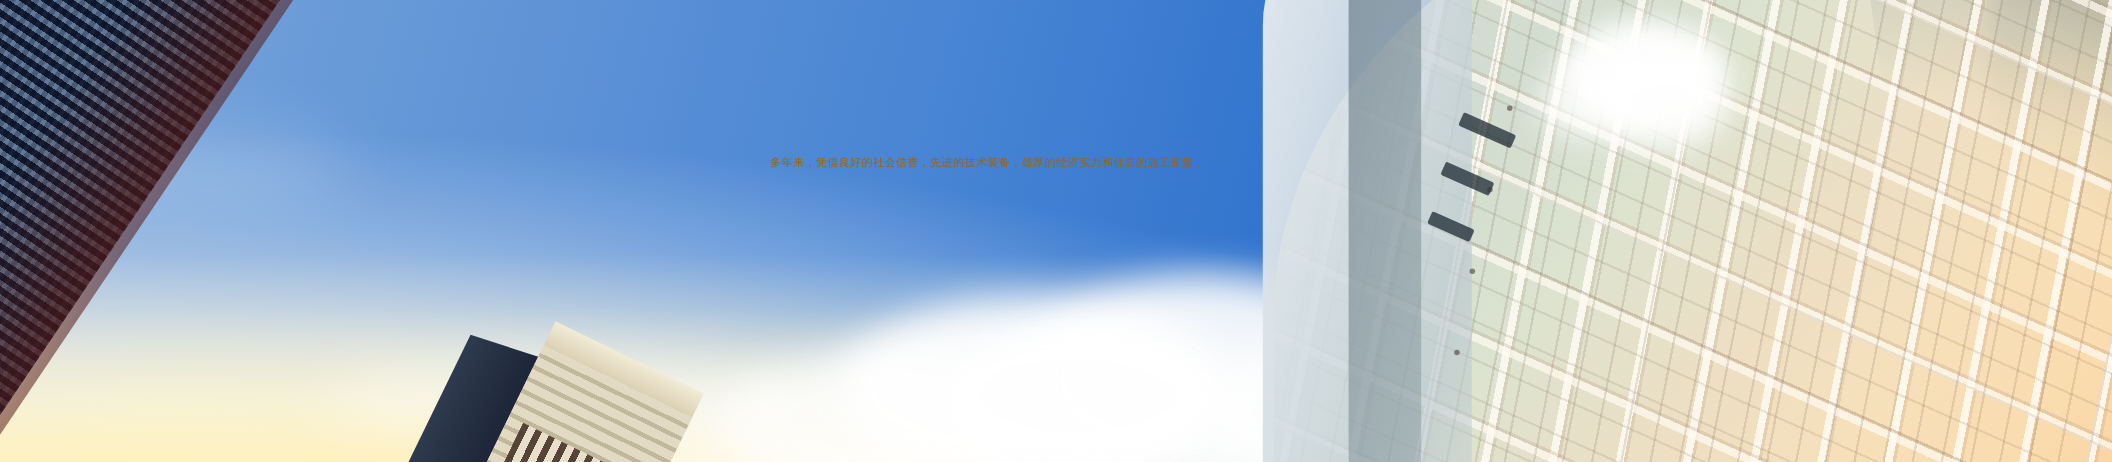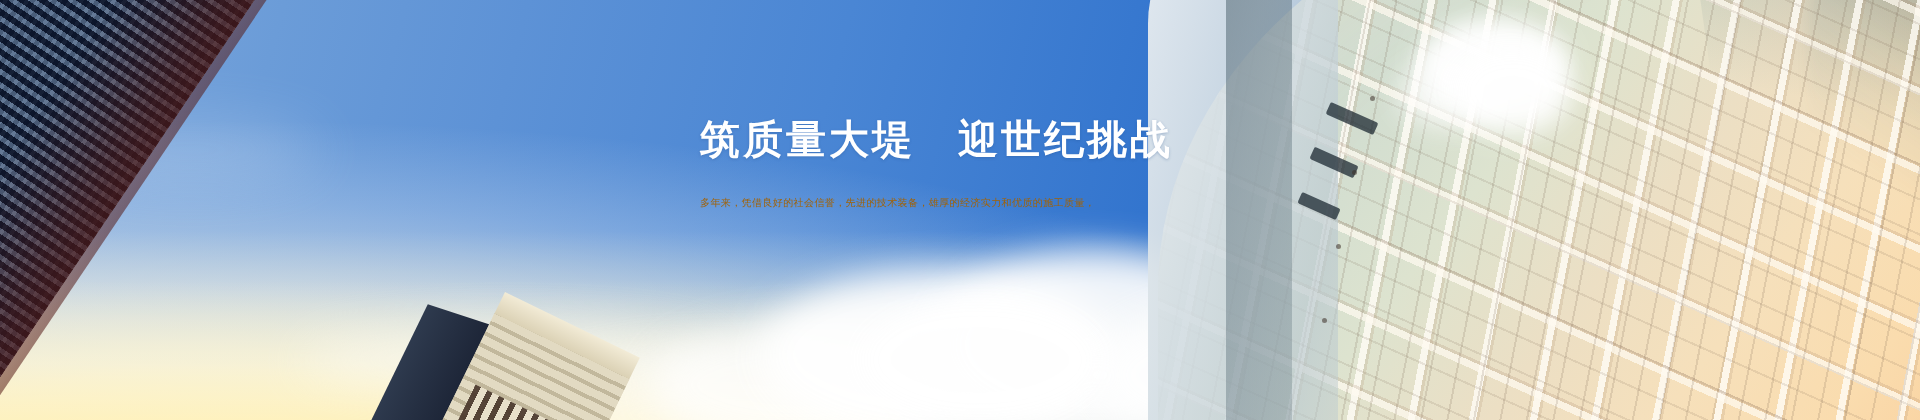--- a/index.html
+++ b/index.html
@@ -303,19 +303,18 @@
     <div class="rt-dot d2"></div>
     <div class="rt-dot d3"></div>
     <div class="rt-dot d4"></div>
   </div>
 
   <div class="cloud cloud-tr-c"></div>
   <div class="cloud cloud-tr-a"></div>
   <div class="cloud cloud-tr-b"></div>
 
   <div class="copy">
-    <h1 class="headline">筑质量大堤　迎世纪挑战</h1>
     <p class="subcopy">
       <span class="ln">多年来，凭借良好的社会信誉，先进的技术装备，雄厚的经济实力和优质的施工质量，</span>
     </p>
   </div>
 
 </div>
 
 </body></html>

